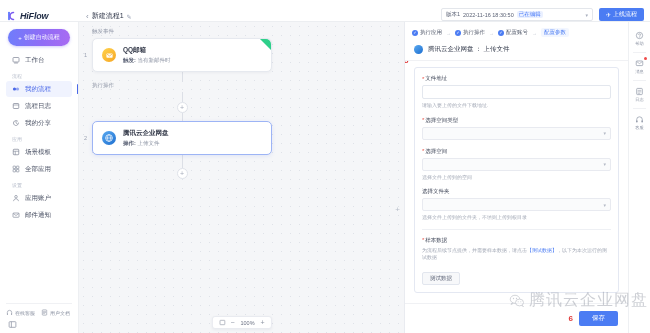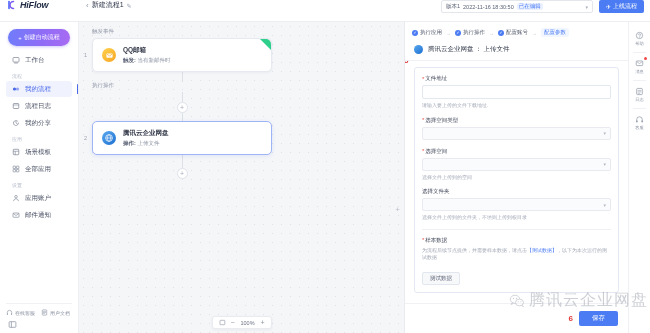--- a/index.html
+++ b/index.html
@@ -6,21 +6,21 @@
   html, body {
     width: 650px; height: 333px;
     font-family: "Liberation Sans", "DejaVu Sans", sans-serif;
     background: #f4f5f7;
     overflow: hidden;
   }
   #app { position: relative; width: 650px; height: 333px; display: flex; flex-direction: column; }
 
   
   .topbar {
-    height: 22px; background: #ffffff; display: flex; align-items: flex-start;
+    height: 22px; background: #ffffff; display: flex; align-items: flex-end;
     border-bottom: 1px solid #eceef1; flex: none; position: relative; z-index: 20;
   }
   .brand { display: flex; align-items: center; gap: 3px; padding-left: 7px; width: 78px; }
   .brand-mark { width: 10px; height: 10px; position: relative; flex: none; }
   .brand-name { font-size: 9px; font-weight: bold; font-style: italic; color: #1f2b44; letter-spacing: -.2px; }
   .bc { display: flex; align-items: center; gap: 3px; margin-left: 8px; font-size: 7px; color: #3a4255; }
   .bc-back { color: #8b93a5; font-size: 8px; cursor: pointer; }
   .bc-title { font-size: 7px; color: #2c3346; }
   .bc-pen { font-size: 6px; color: #9aa2b4; }
   .topbar-right { margin-left: auto; display: flex; align-items: center; gap: 6px; padding-right: 6px; }

